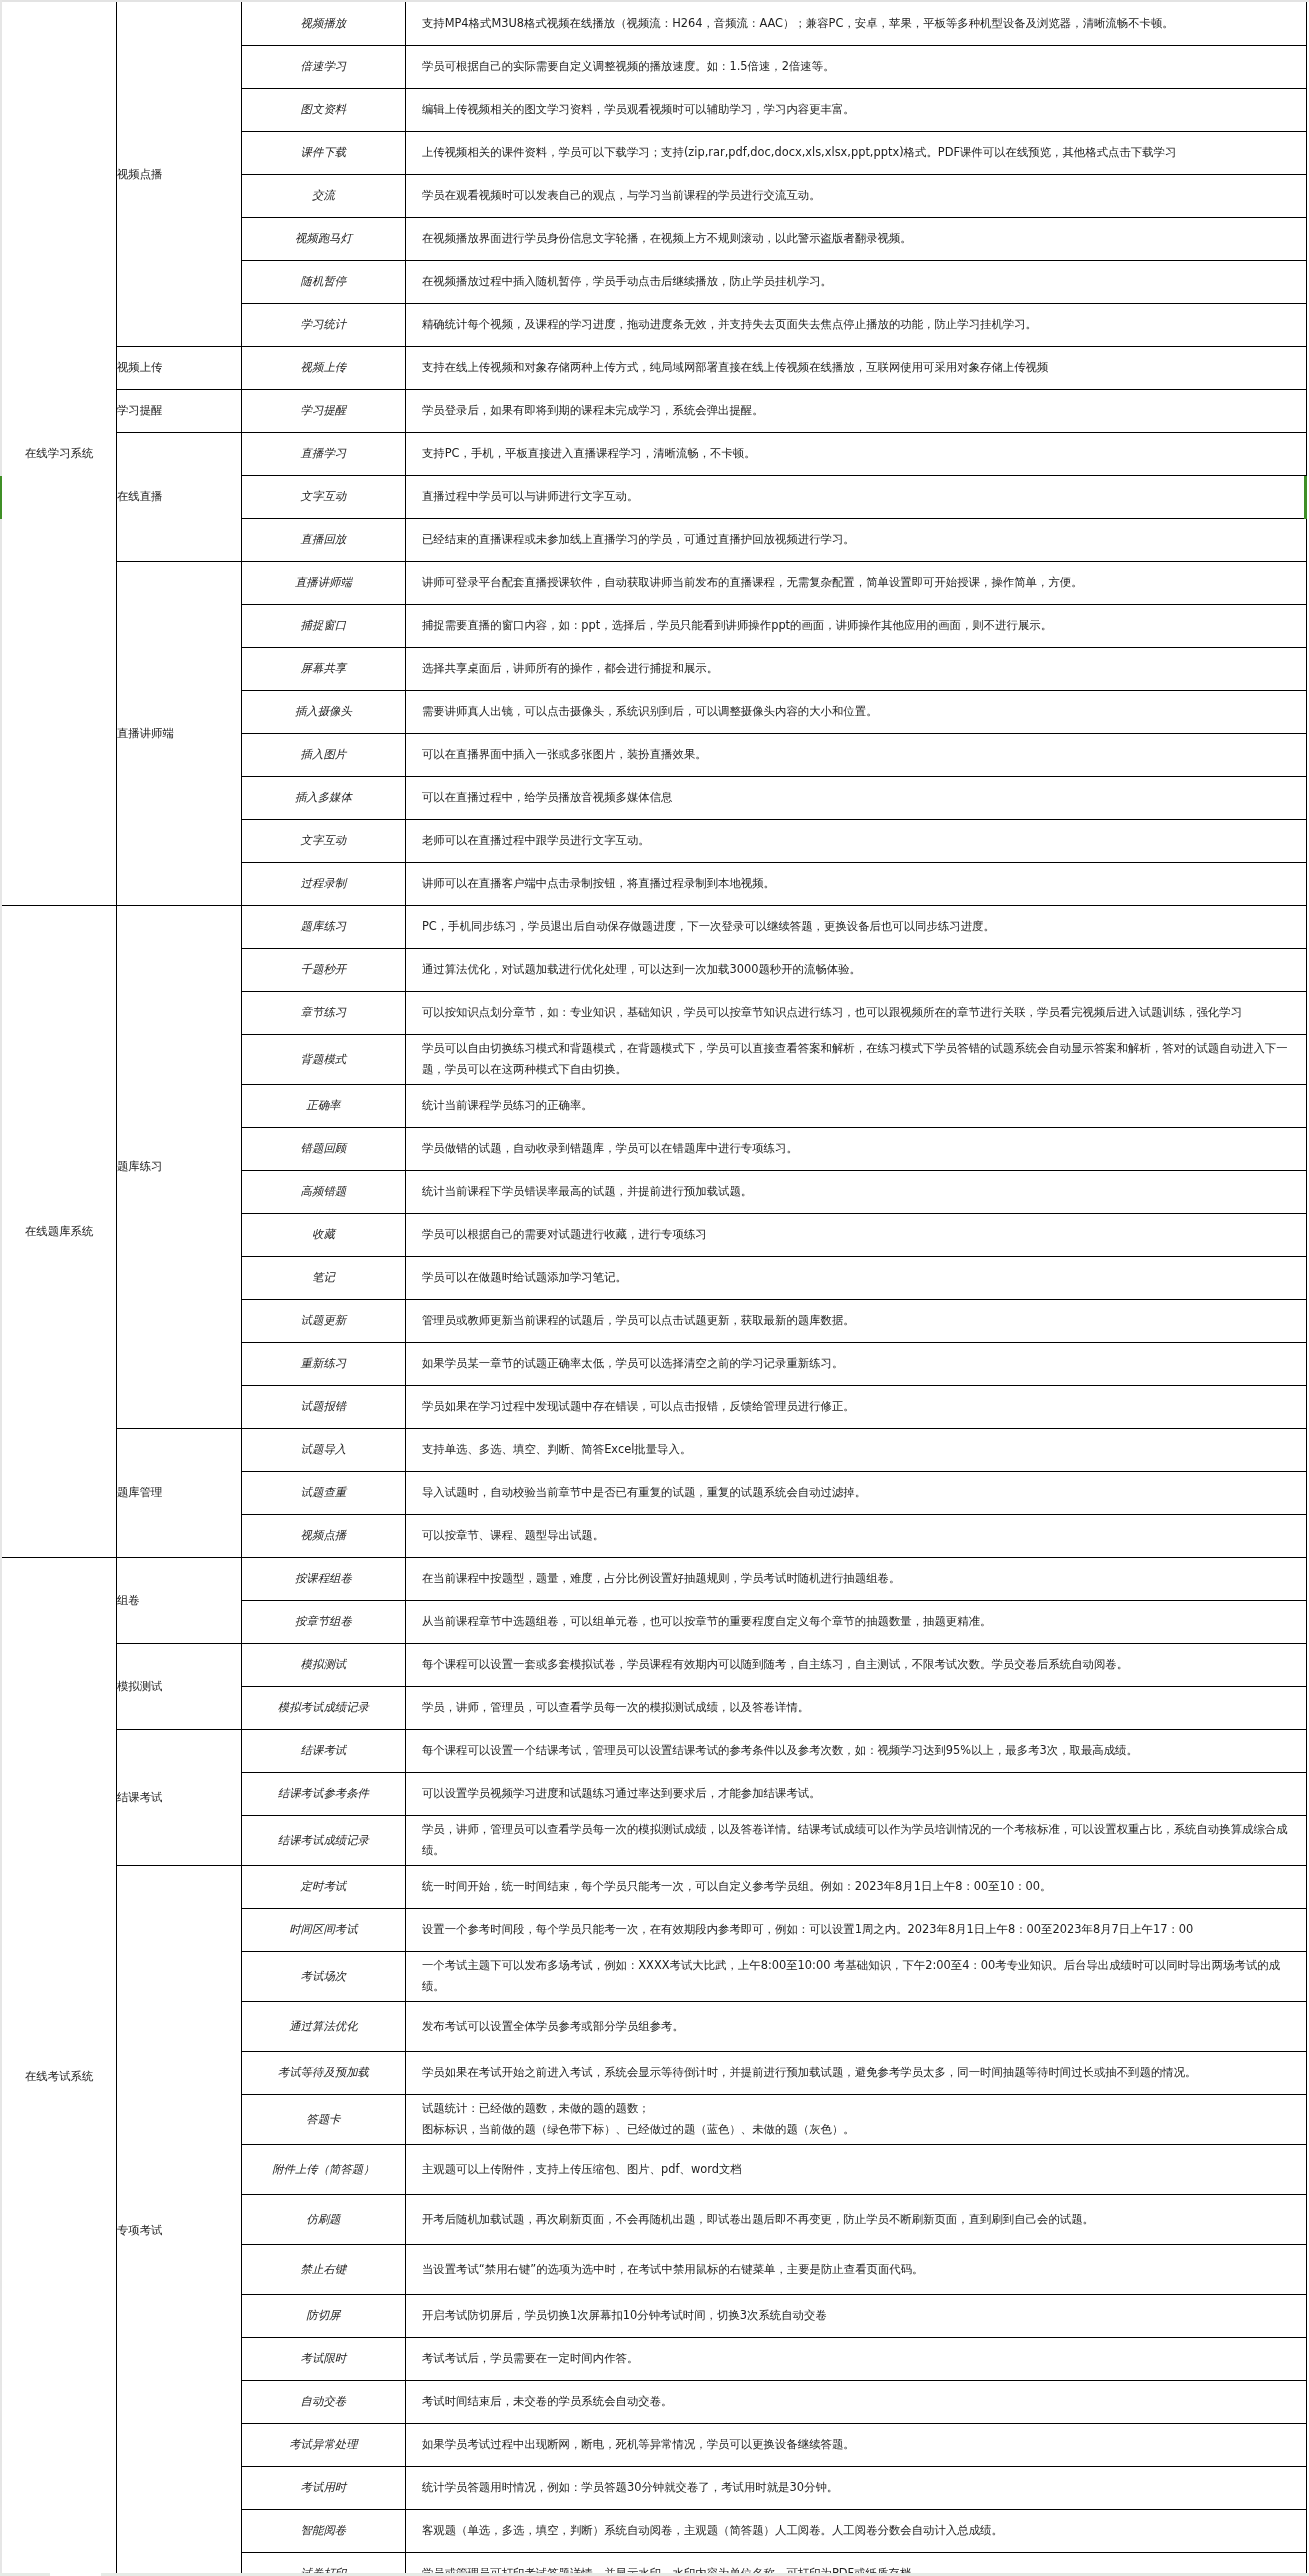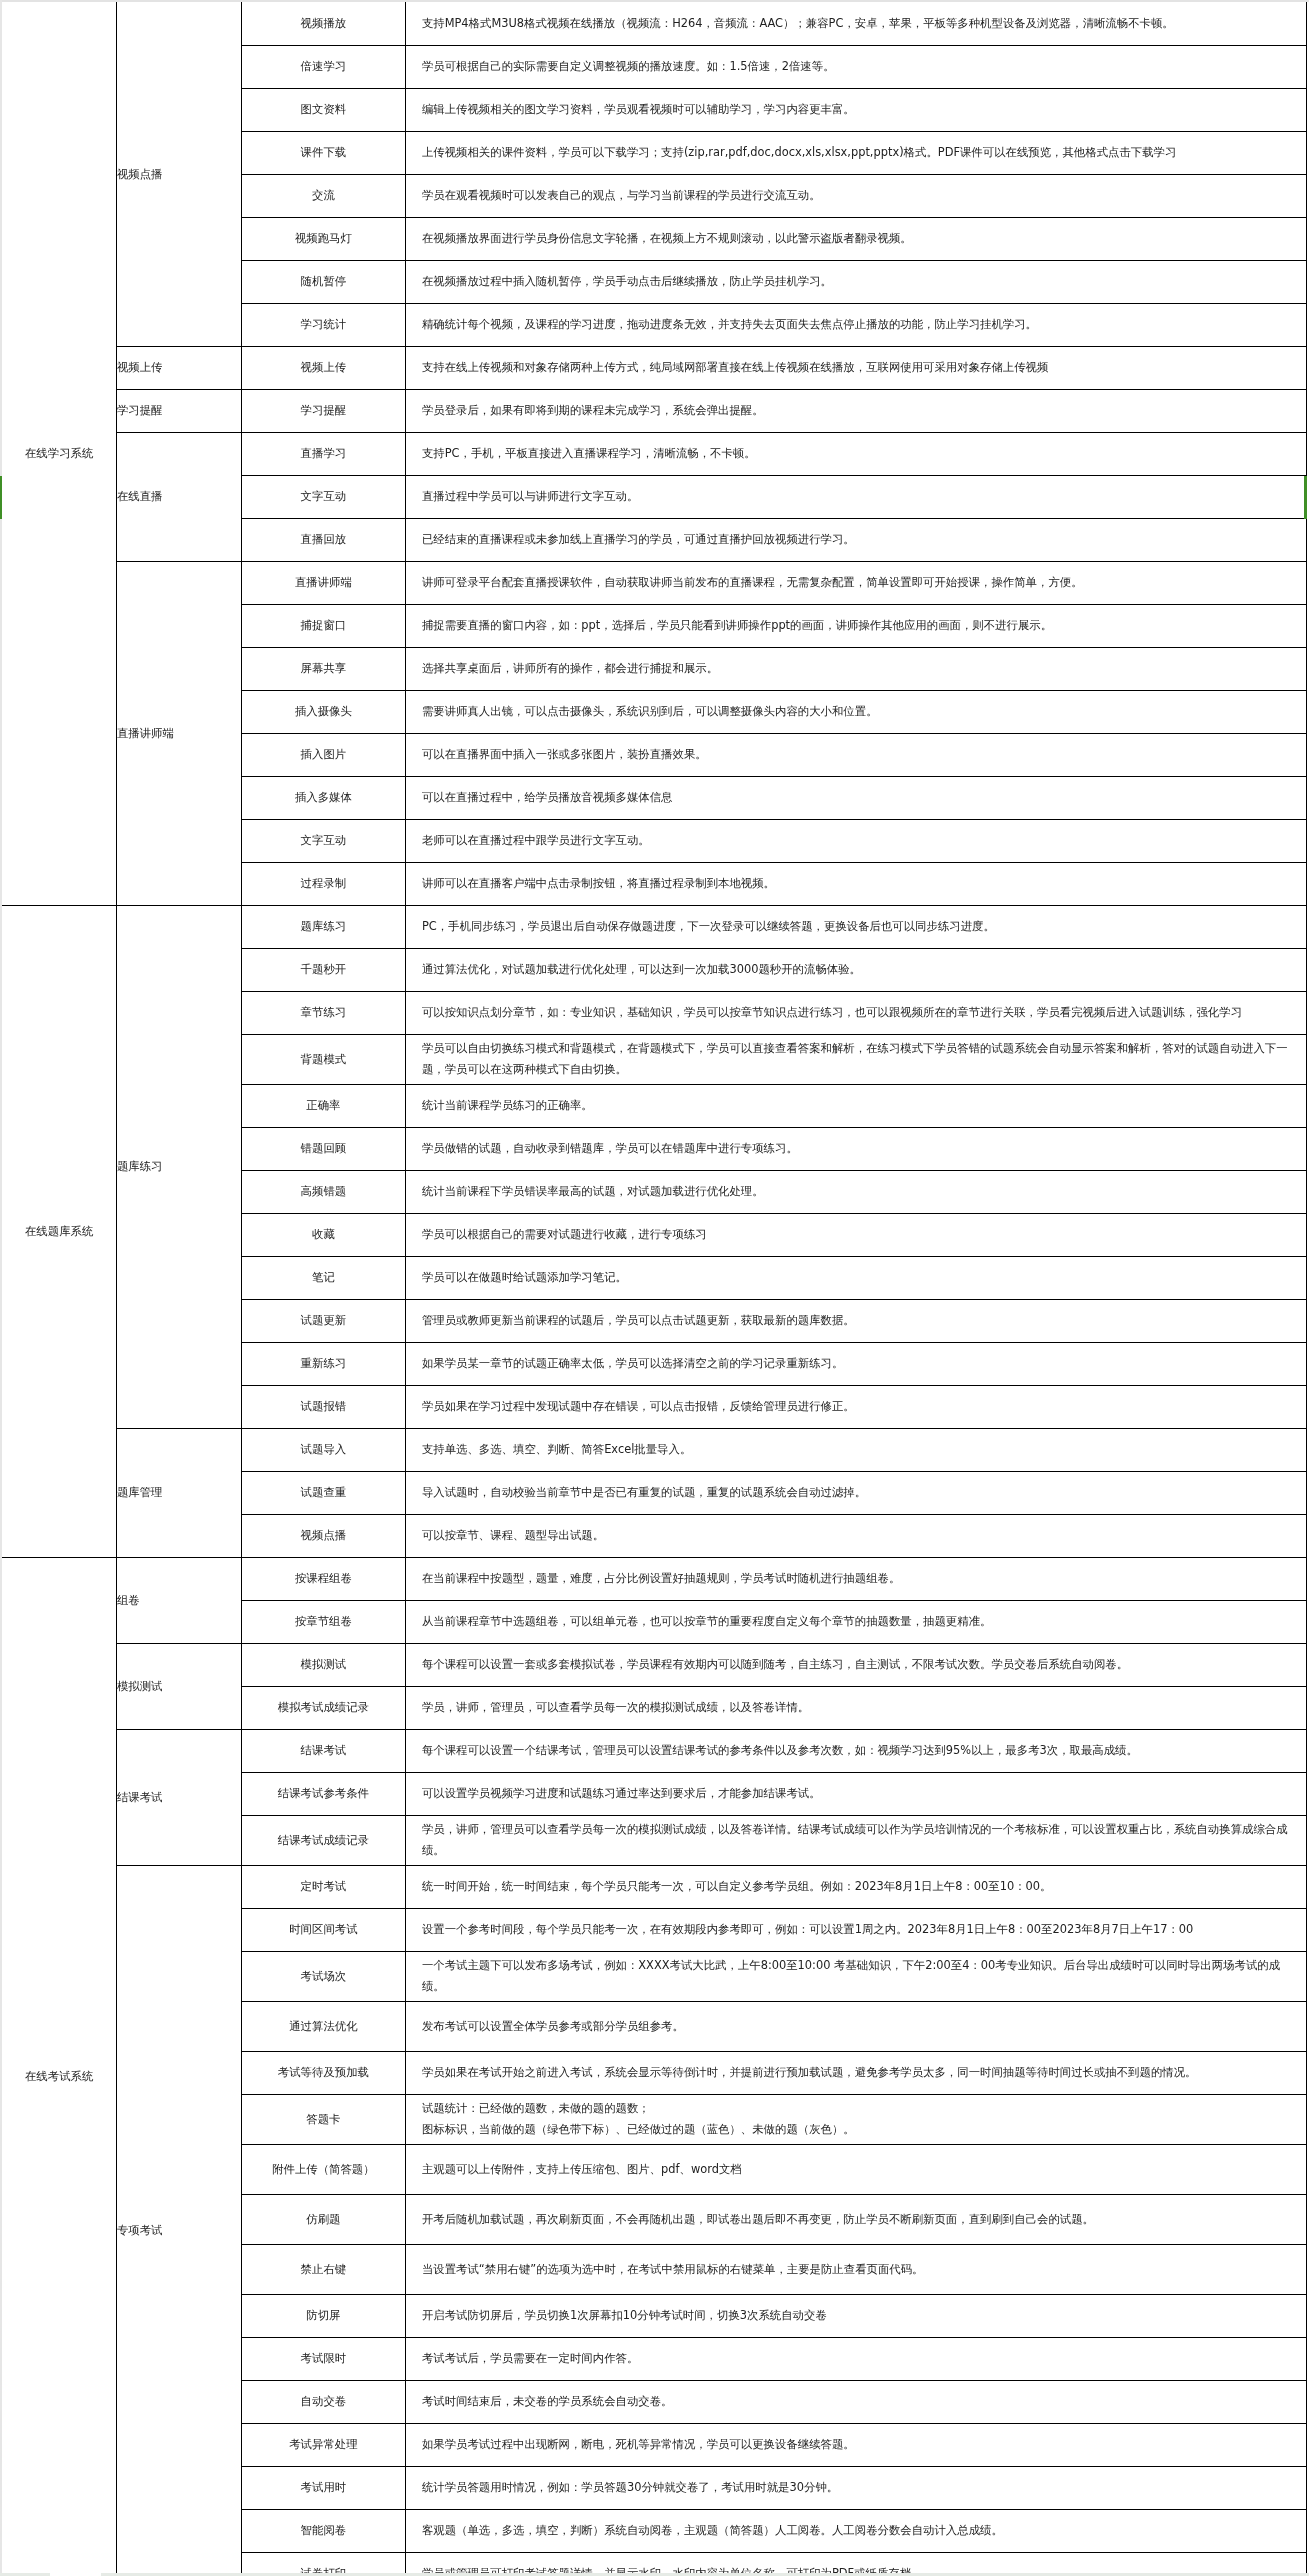--- a/index.html
+++ b/index.html
@@ -9,21 +9,21 @@
   }
   .topline { position:absolute; left:0; top:0; width:1309px; height:2.4px; background:#e3e3e3; }
   .leftline { position:absolute; left:0; top:0; width:2.4px; height:2576px; background:#e6e6e6; }
   .sheet { position:absolute; left:2.4px; top:2.4px; width:1304px; }
   table.spec { border-collapse:collapse; table-layout:fixed; width:1304px; }
   table.spec td {
     border:1.6px solid #000; padding:0; font-size:11.4px; line-height:21px; vertical-align:middle; overflow:hidden;
   }
   table.spec td.c1 { border-left:none; border-right:1.6px solid #000; text-align:center; color:#222; }
   table.spec td.c2 { color:#222; }
-  table.spec td.c3 { text-align:center; color:#222; }
+  table.spec td.c3 { text-align:center; color:#222;font-style:italic; }
   table.spec td.c4 { text-align:left; padding-left:16px; padding-right:3.2px; color:#222; white-space:normal;margin-left:20px; }
   table.spec tr:first-child td { border-top:none; }
   table.spec td.c1.first { border-top:none; }
   .green-left { position:absolute; left:0; width:2.4px; background:#3f8f26; }
   .green-right { position:absolute; width:3.2px; background:#3f8f26; }
   .bottom-bar { position:absolute; left:0; top:2573px; width:1309px; height:3.2px; background:#fff; }
   .bottom-bar .seg { position:absolute; top:0; height:3.2px; background:#e6ebe6; }
 </style>
 </head>
 <body>
@@ -151,21 +151,21 @@
         <tr style="height: 43px;">
           <td class="c3">正确率</td>
           <td class="c4">统计当前课程学员练习的正确率。</td>
         </tr>
         <tr style="height: 43px;">
           <td class="c3">错题回顾</td>
           <td class="c4">学员做错的试题，自动收录到错题库，学员可以在错题库中进行专项练习。</td>
         </tr>
         <tr style="height: 43px;">
           <td class="c3">高频错题</td>
-          <td class="c4">统计当前课程下学员错误率最高的试题，对试题加载进行优化处理。</td>
+          <td class="c4">统计当前课程下学员错误率最高的试题，并提前进行预加载试题。</td>
         </tr>
         <tr style="height: 43px;">
           <td class="c3">收藏</td>
           <td class="c4">学员可以根据自己的需要对试题进行收藏，进行专项练习</td>
         </tr>
         <tr style="height: 43px;">
           <td class="c3">笔记</td>
           <td class="c4">学员可以在做题时给试题添加学习笔记。</td>
         </tr>
         <tr style="height: 43px;">

